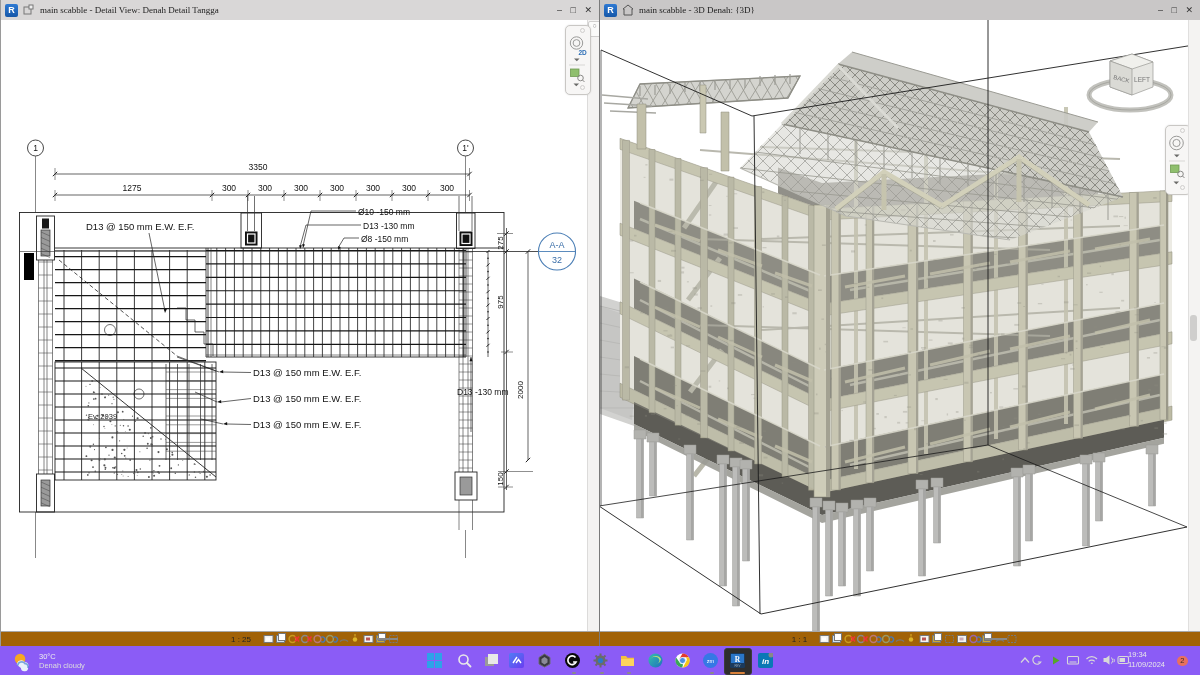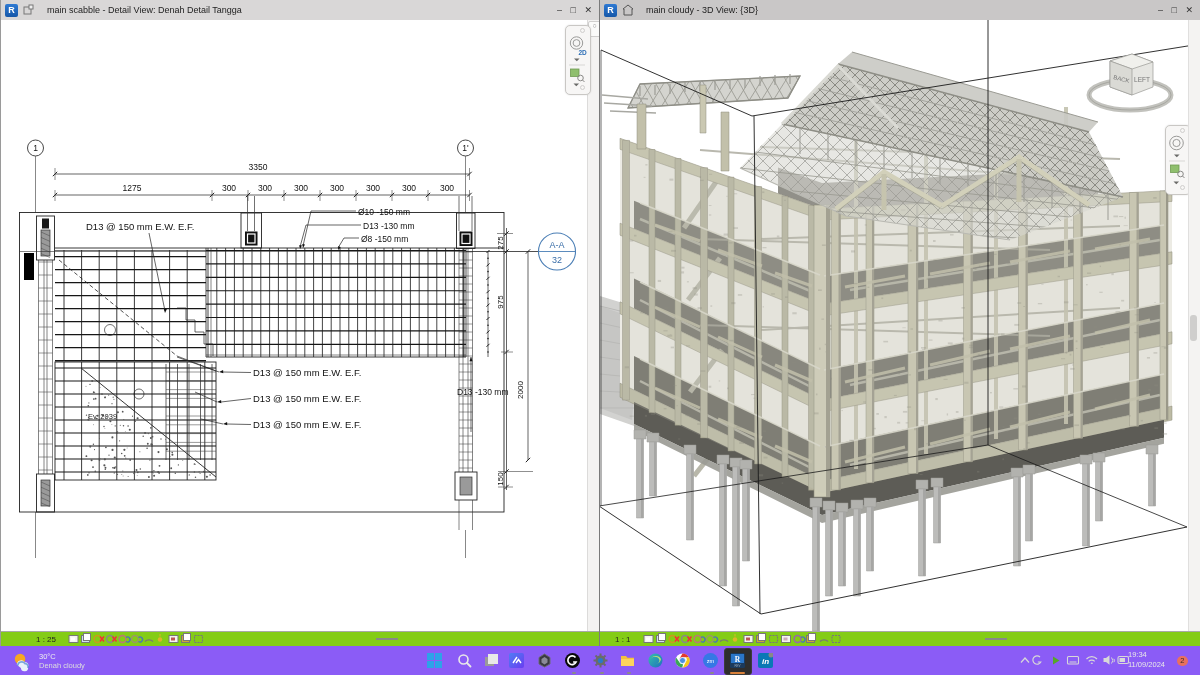--- a/index.html
+++ b/index.html
@@ -7,25 +7,25 @@
   .win{position:absolute;top:0;height:646px;background:#fff;}
   #winL{left:0;width:598px;border-right:1px solid #7a7a7a;border-left:1px solid #9a9a9a;}
   #winR{left:600px;width:600px;}
   .tbar{position:absolute;top:0;left:0;right:0;height:20px;
     border-bottom:1px solid #9a9a9a;display:flex;align-items:center;}
   #winL .tbar{background:#d9d7d7;}
   #winR .tbar{background:#c9c7c7;}
   .ricon{width:13px;height:13px;background:linear-gradient(180deg,#2f7ad3,#1557a8);
     border-radius:2px;color:#fff;font-size:9px;font-weight:bold;text-align:center;
     line-height:13px;margin-left:4px;flex:0 0 auto;}
-  .ttext{font-size:9px;color:#222;margin-left:12px;white-space:nowrap;}
+  .ttext{font-size:9px;color:#222;margin-left:5px;white-space:nowrap;font-family:Liberation Serif, serif;}
   .wbtns{margin-left:auto;margin-right:4px;font-size:9px;color:#333;letter-spacing:3px;}
-  .vbar{position:absolute;left:0;right:0;top:631px;height:14px;background:#84cc16;
+  .vbar{position:absolute;left:0;right:0;top:631px;height:14px;background:#a16207;
     border-top:1px solid #a8a8a8;border-bottom:1px solid #8a8a8a;
-    display:flex;align-items:center;font-size:8px;color:#222;}
+    display:flex;align-items:center;font-size:8px;color:#222;justify-content:center;}
   .content{position:absolute;left:0;top:20px;width:100%;height:611px;background:#fff;overflow:hidden;}
   .navbar{position:absolute;width:24px;height:68px;background:#f7f6f5;
     border:1px solid #c9c7c4;border-radius:5px;box-shadow:0 0 2px rgba(0,0,0,.12);}
   #taskbar{position:absolute;left:0;top:646px;width:1200px;height:40px;background:#8b5cf6;}
 </style>
 </head>
 <body>
 <div id="winL" class="win">
   <div class="tbar">
     <div class="ricon">R</div>
@@ -519,21 +519,21 @@
       </svg>
     <div style="position:absolute;left:375px;top:6px;width:22px;height:2px;background:#888;"></div>
     </div>
 </div>
 <div id="winR" class="win">
   <div class="tbar">
     <div class="ricon">R</div>
     <svg width="12" height="12" viewBox="0 0 12 12" style="margin-left:5px">
       <path d="M6 1 L11 5 L10 5 L10 11 L2 11 L2 5 L1 5 Z" fill="none" stroke="#555" stroke-width="1"></path>
     </svg>
-    <div class="ttext">main cloudy - 3D View: {3D}</div>
+    <div class="ttext">main scabble - 3D Denah: {3D}</div>
     <div class="wbtns">– □ ✕</div>
   </div>
   <div class="content">
       <svg width="600" height="611" viewBox="600 20 600 611" style="position:absolute;left:0;top:0">
         <polygon points="600.0,296.0 652.0,312.0 640.0,428.0 600.0,414.0" fill="#d2d2d0"></polygon>
         <polygon points="600.0,306.0 640.0,320.0 632.0,420.0 600.0,408.0" fill="#c6c6c4"></polygon>
         <g stroke="#b9b9b7" stroke-width="1">
           <line x1="600" y1="306" x2="648" y2="318"></line>
           <line x1="600" y1="323" x2="646" y2="333"></line>
           <line x1="600" y1="340" x2="644" y2="348"></line>

